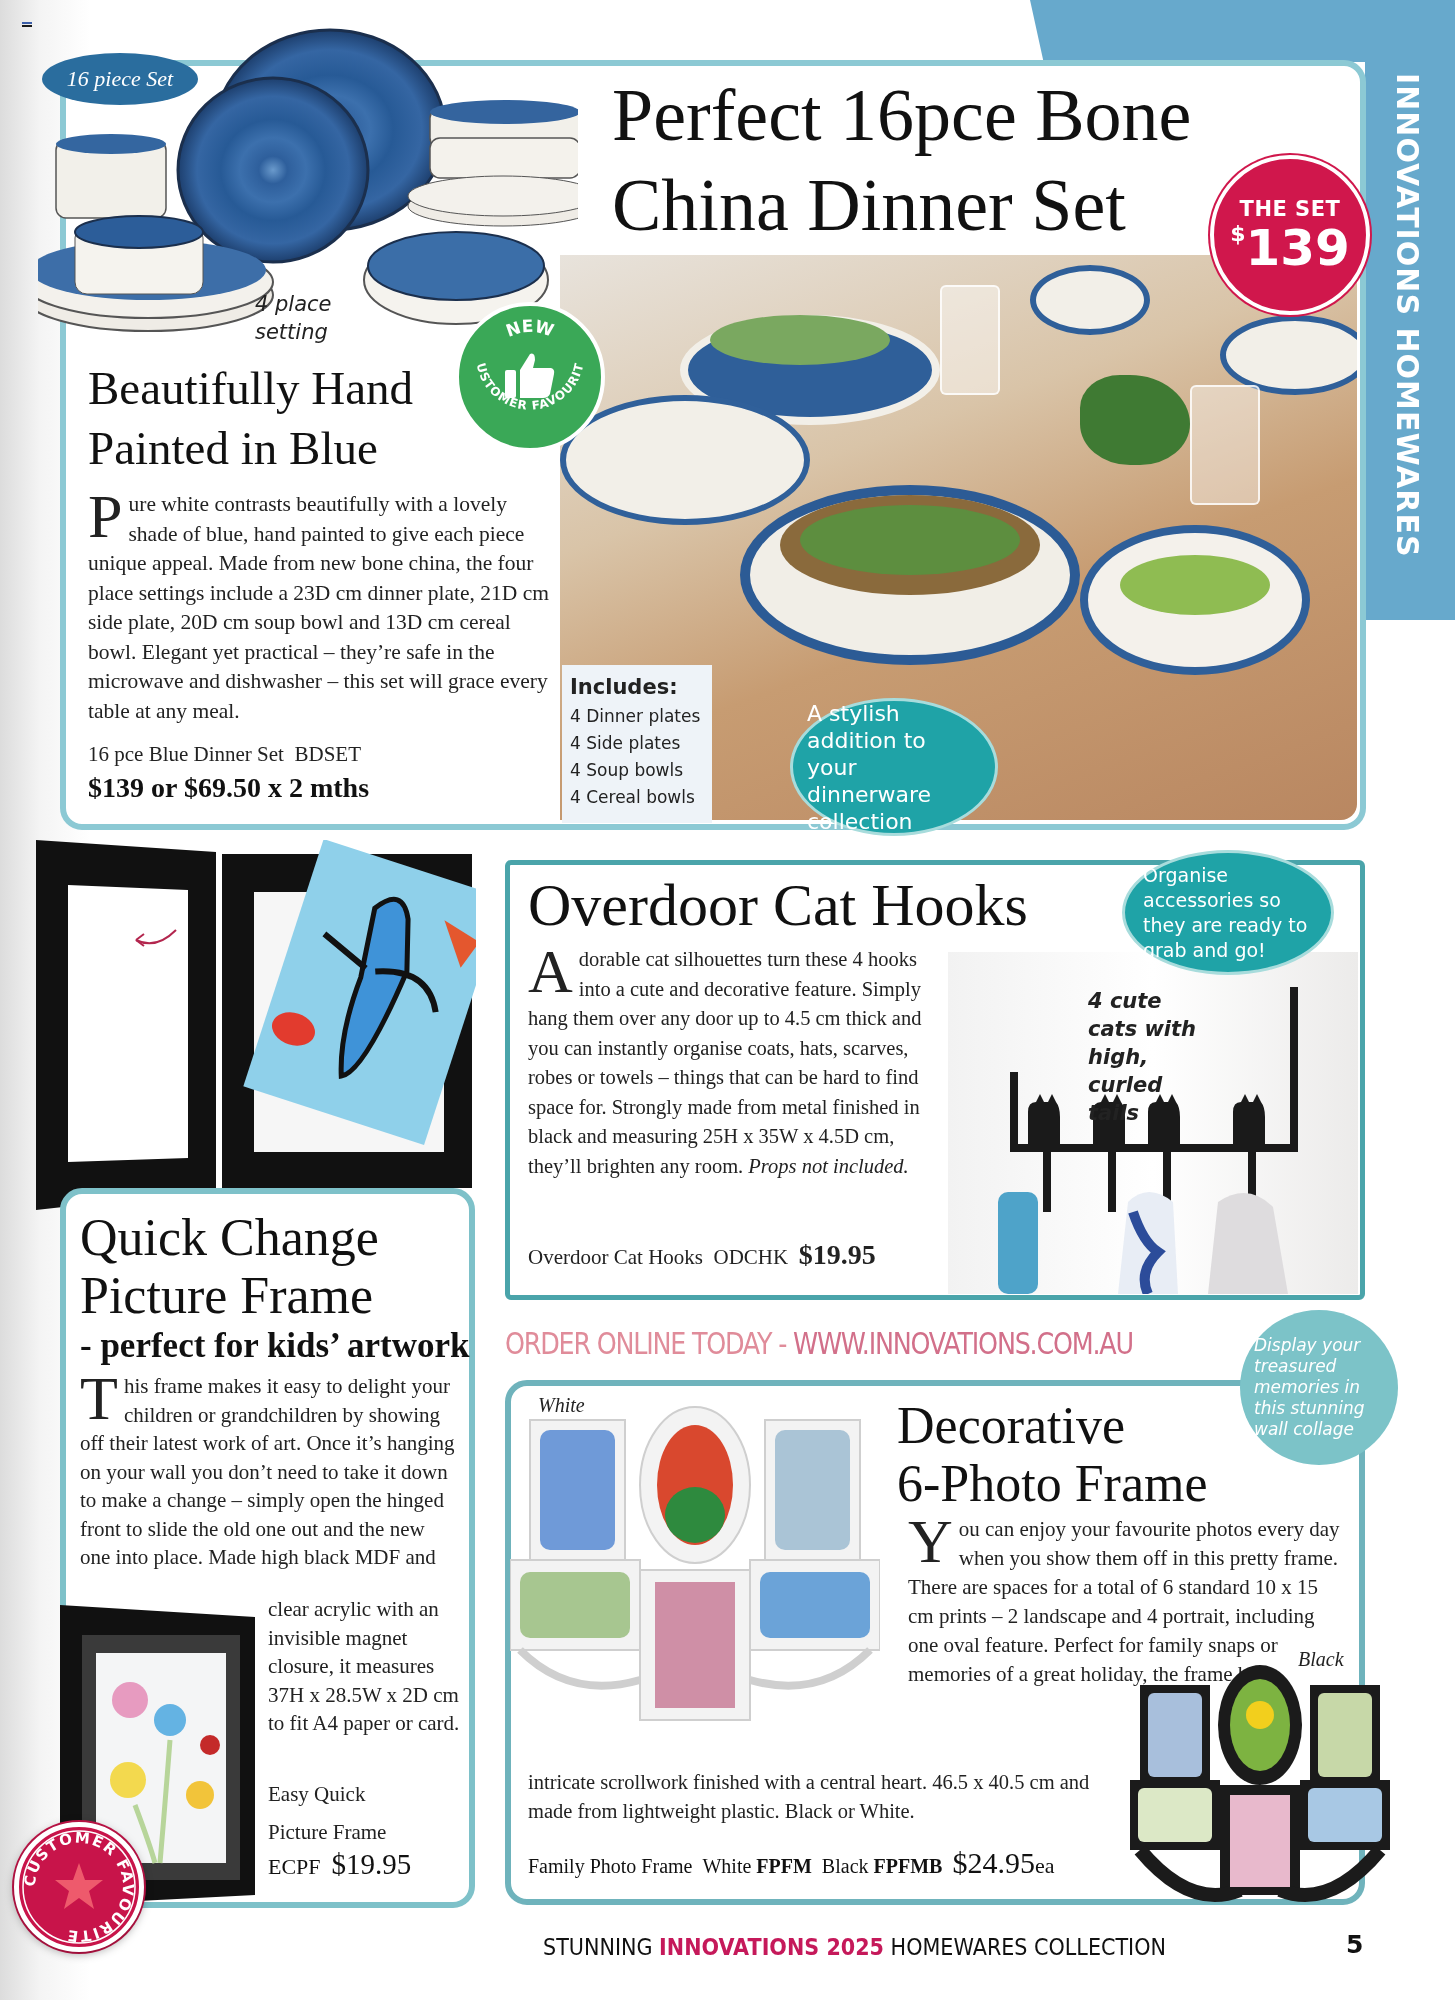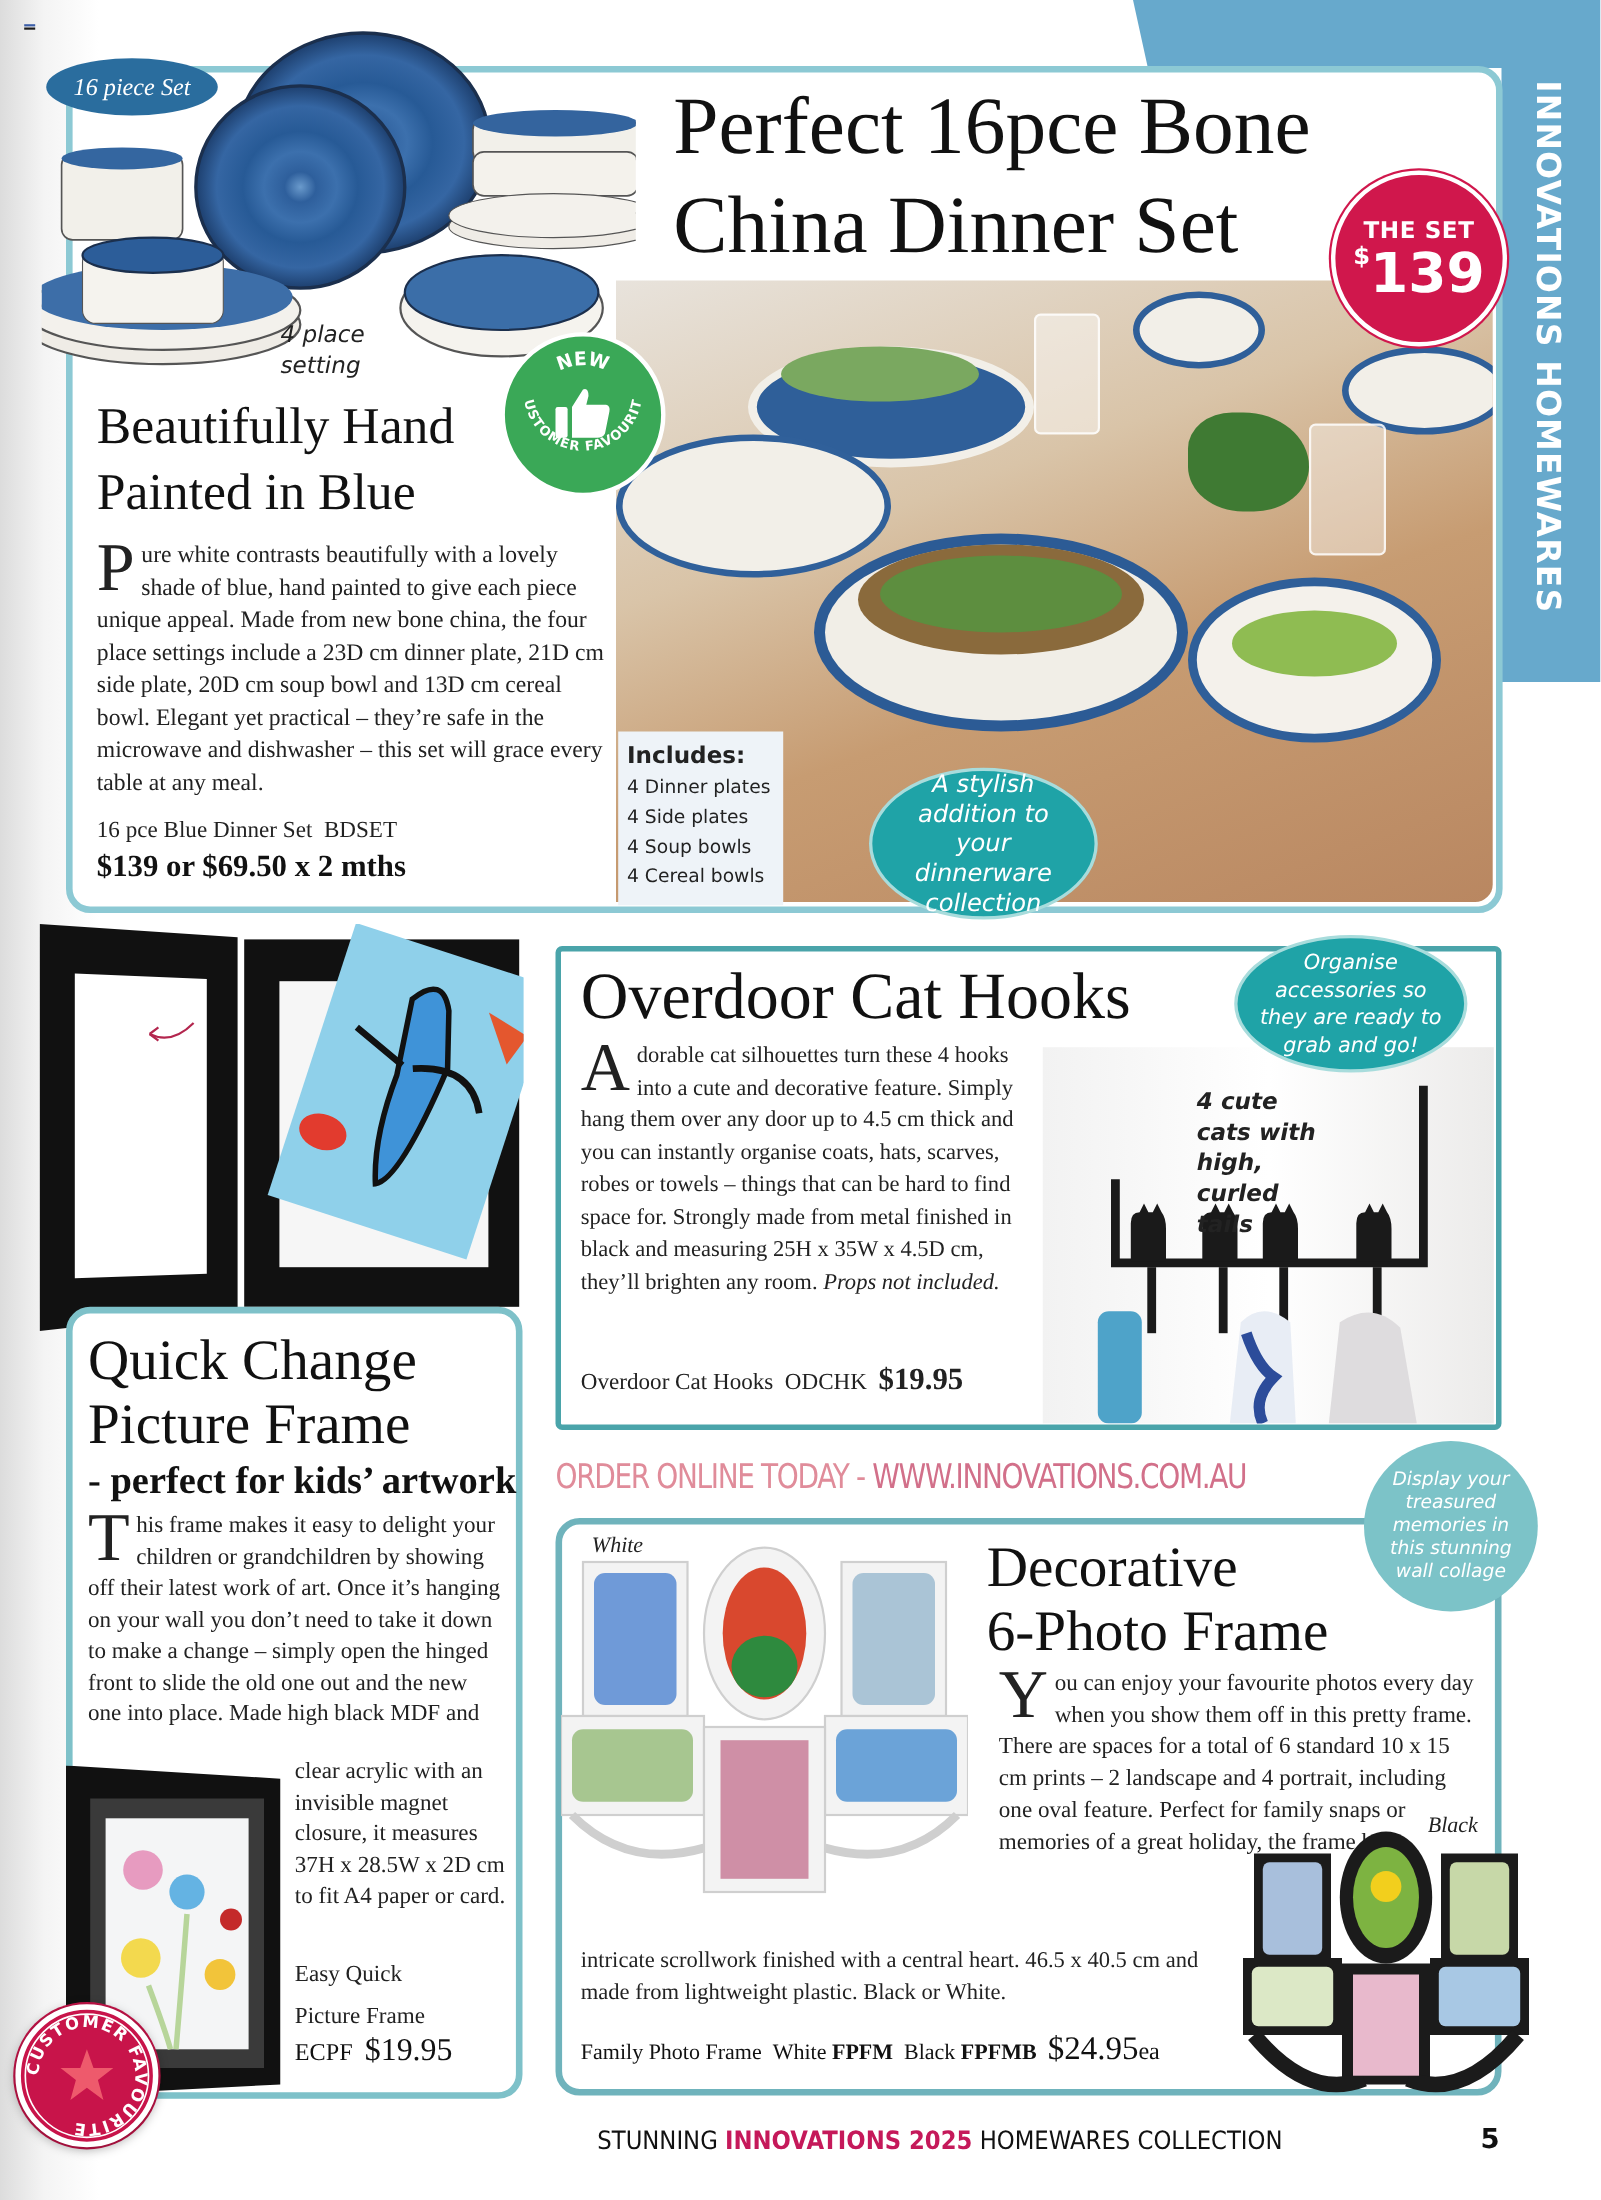--- a/index.html
+++ b/index.html
@@ -25,27 +25,27 @@
   .panel-2 { left: 505px; top: 860px; width: 860px; height: 440px; border-color:#4aa4aa; border-radius: 6px; border-width:5px; }
   .panel-3 { left: 60px; top: 1188px; width: 415px; height: 720px; border-color:#7ec1c9; }
   .panel-4 { left: 505px; top: 1380px; width: 860px; height: 525px; border-color:#6fb3bc; }
 
   .serif-title { font-family: "Liberation Serif", serif; color:#111; line-height: 1; }
   .body-text { font-family: "Liberation Serif", serif; font-size: 21.5px; line-height: 29.5px; color:#222; }
   .dropcap { float:left; font-size: 62px; line-height: 48px; margin: 2px 6px 0 0; }
   .sans-italic { font-family: "DejaVu Sans", sans-serif; font-style: italic; }
 
   
-  .oval { display:flex; align-items:center; justify-content:center; text-align:center; border-radius: 50%; }
+  .oval { display:flex; align-items:center; justify-content:center; border-radius: 50%; }
   .badge-16 { left: 42px; top: 53px; width: 156px; height: 52px; background:#2a6d9e; color:#fff; font-style: italic; font-size: 22px; }
   .price-burst { left: 1210px; top: 155px; width: 160px; height: 160px; background:#d0174c; border: 4px solid #fff; box-shadow: 0 0 0 2px #d0174c; color:#fff; flex-direction:column; font-family:"DejaVu Sans", sans-serif; }
   .price-burst .l1 { font-size: 21px; font-weight: bold; letter-spacing: 0.5px; }
   .price-burst .l2 { font-size: 50px; font-weight: bold; line-height: 1; margin-top: 2px; }
   .price-burst .l2 sup { font-size: 22px; vertical-align: top; }
-  .teal-oval { background:#1fa3a7; color:#fff; border: 3px solid #a8dcdc; font-family:"DejaVu Sans", sans-serif; font-style:italic; }
+  .teal-oval { background:#1fa3a7; color:#fff; border: 3px solid #a8dcdc; font-family:"DejaVu Sans", sans-serif; }
   .pale-oval { background:#7cc3c8; color:#fff; font-family:"DejaVu Sans", sans-serif; font-style:italic; }
 
   
   .photo-table { left: 560px; top: 255px; width: 797px; height: 565px; border-radius: 0 0 16px 0; overflow: hidden;
      background: linear-gradient(160deg, #e8e3dc 0%, #d9c4a8 35%, #c79c72 60%, #b98761 100%); }
   .dish { position:absolute; border-radius:50%; }
 
   .includes-box { left: 562px; top: 665px; width: 150px; height: 158px; background:#eef3f8; padding: 10px 8px; font-family:"DejaVu Sans", sans-serif; color:#222; }
   .includes-box .h { font-size: 21px; font-weight: bold; margin-bottom: 4px; }
   .includes-box .it { font-size: 17px; line-height: 27px; }

